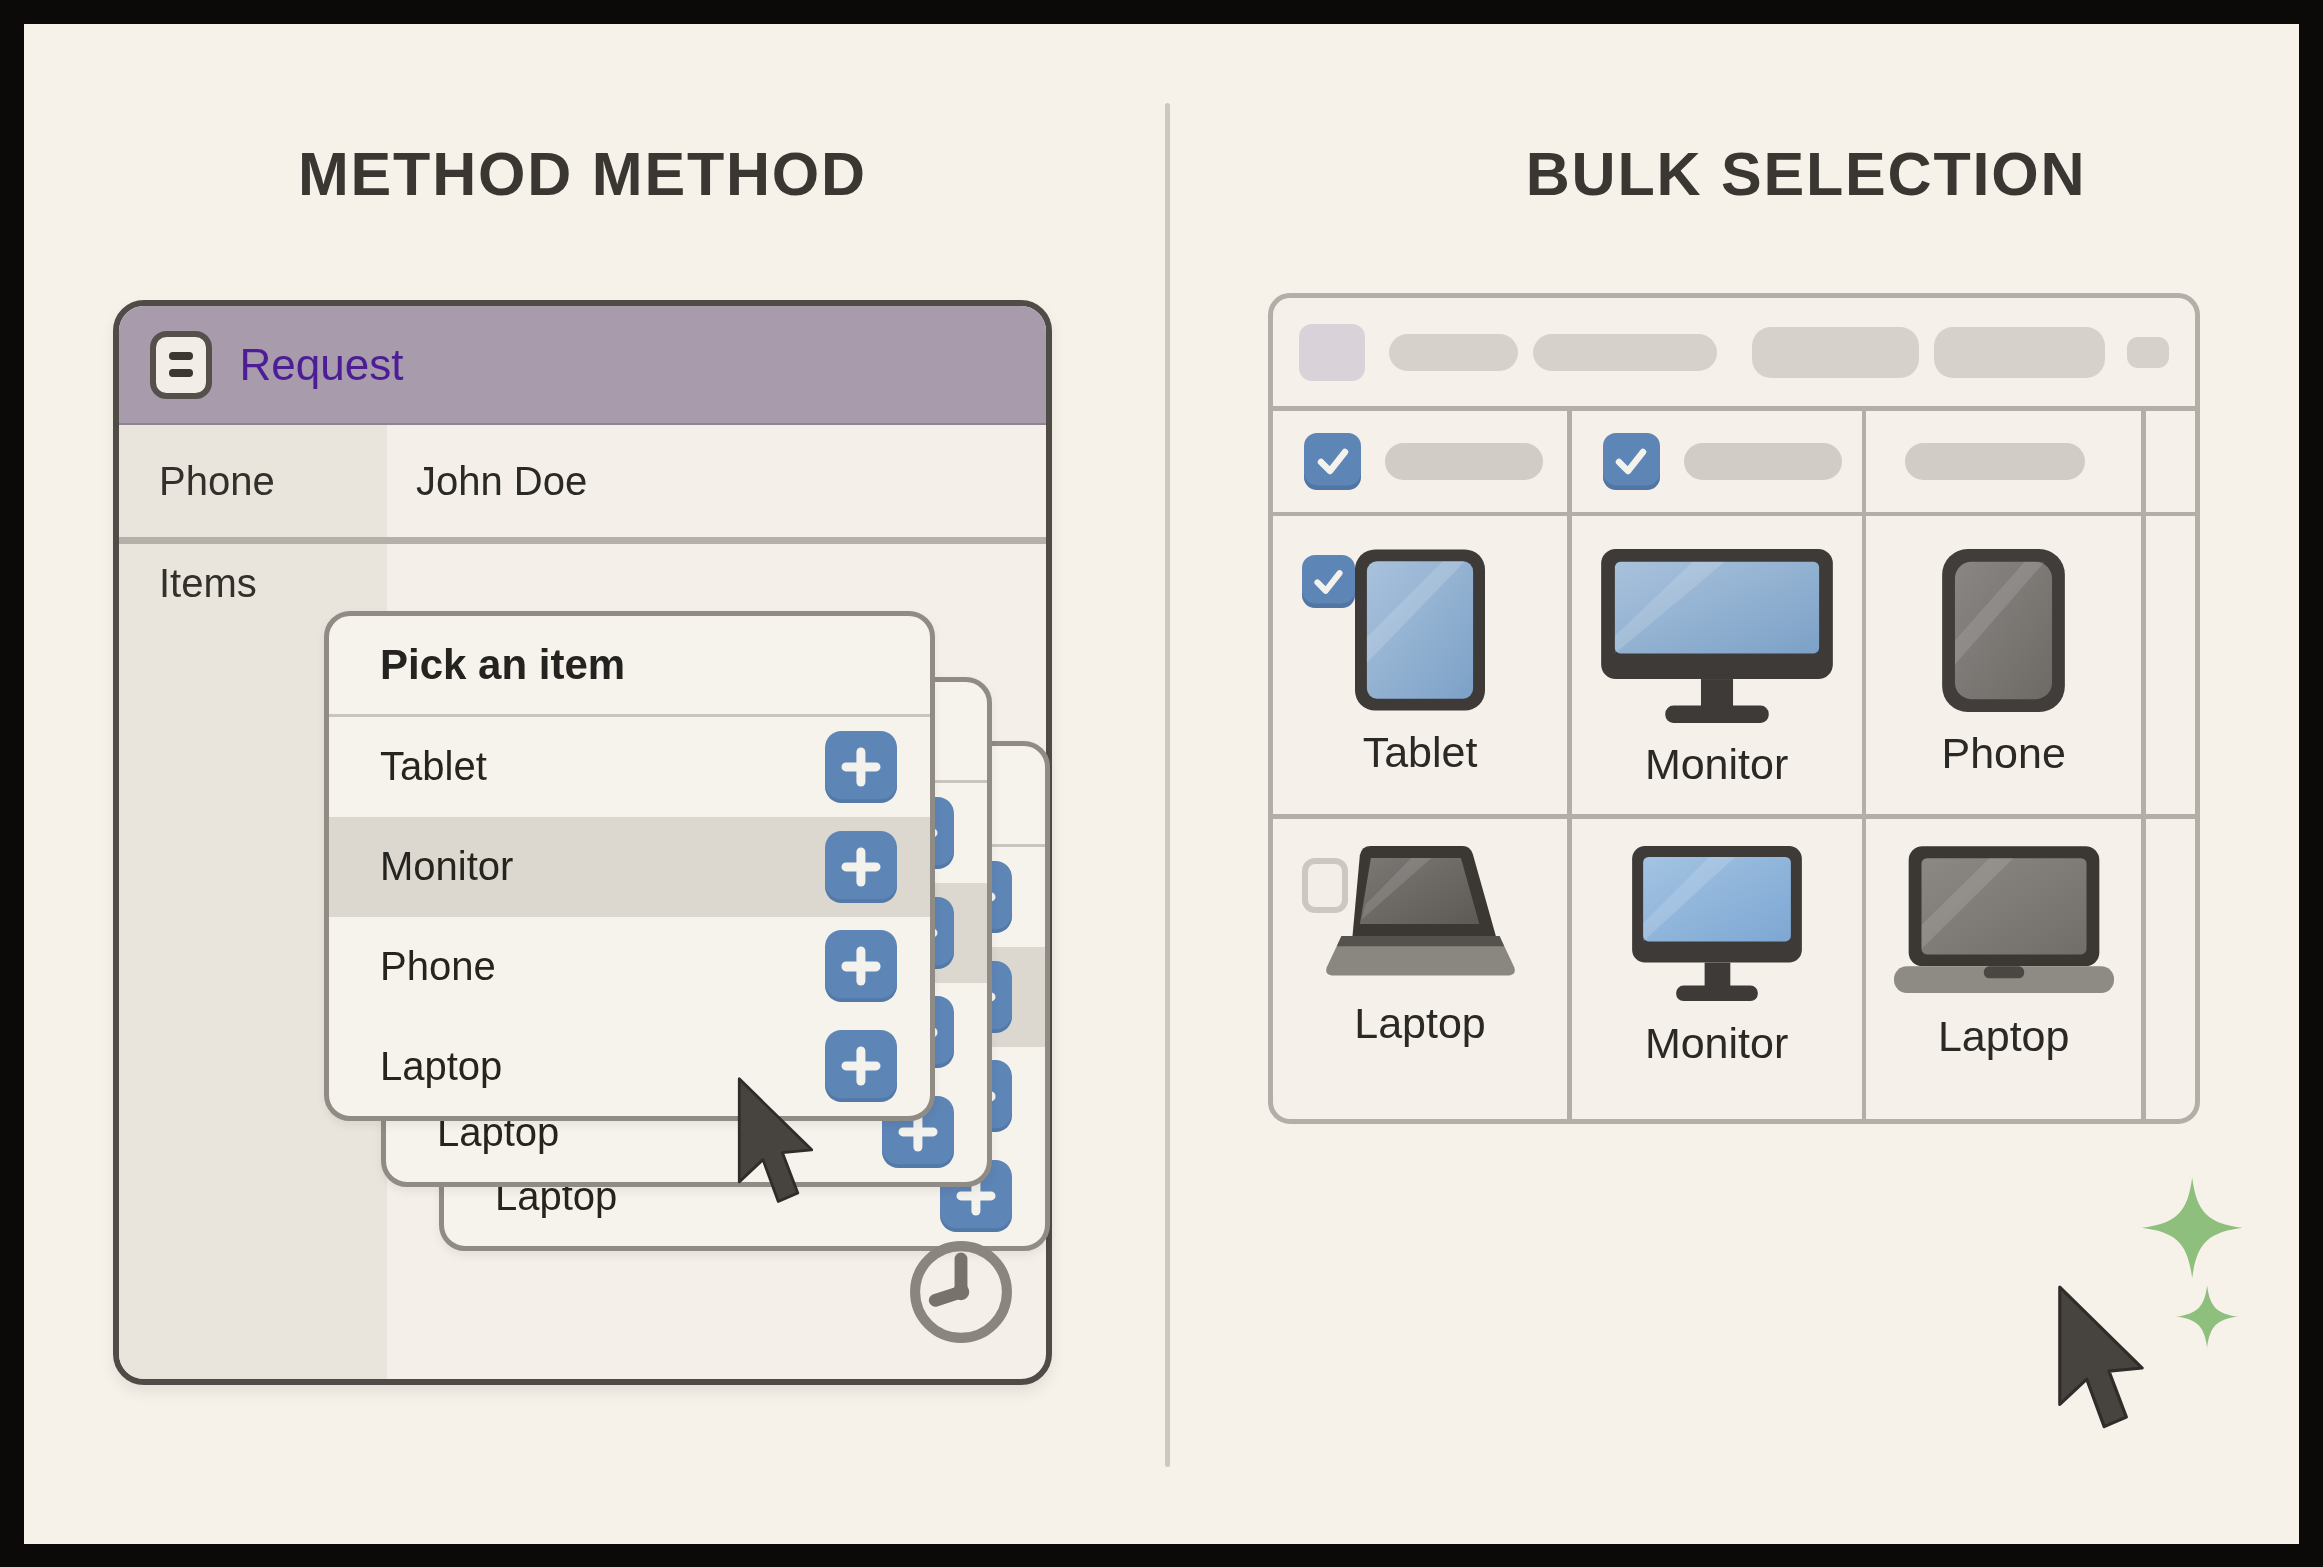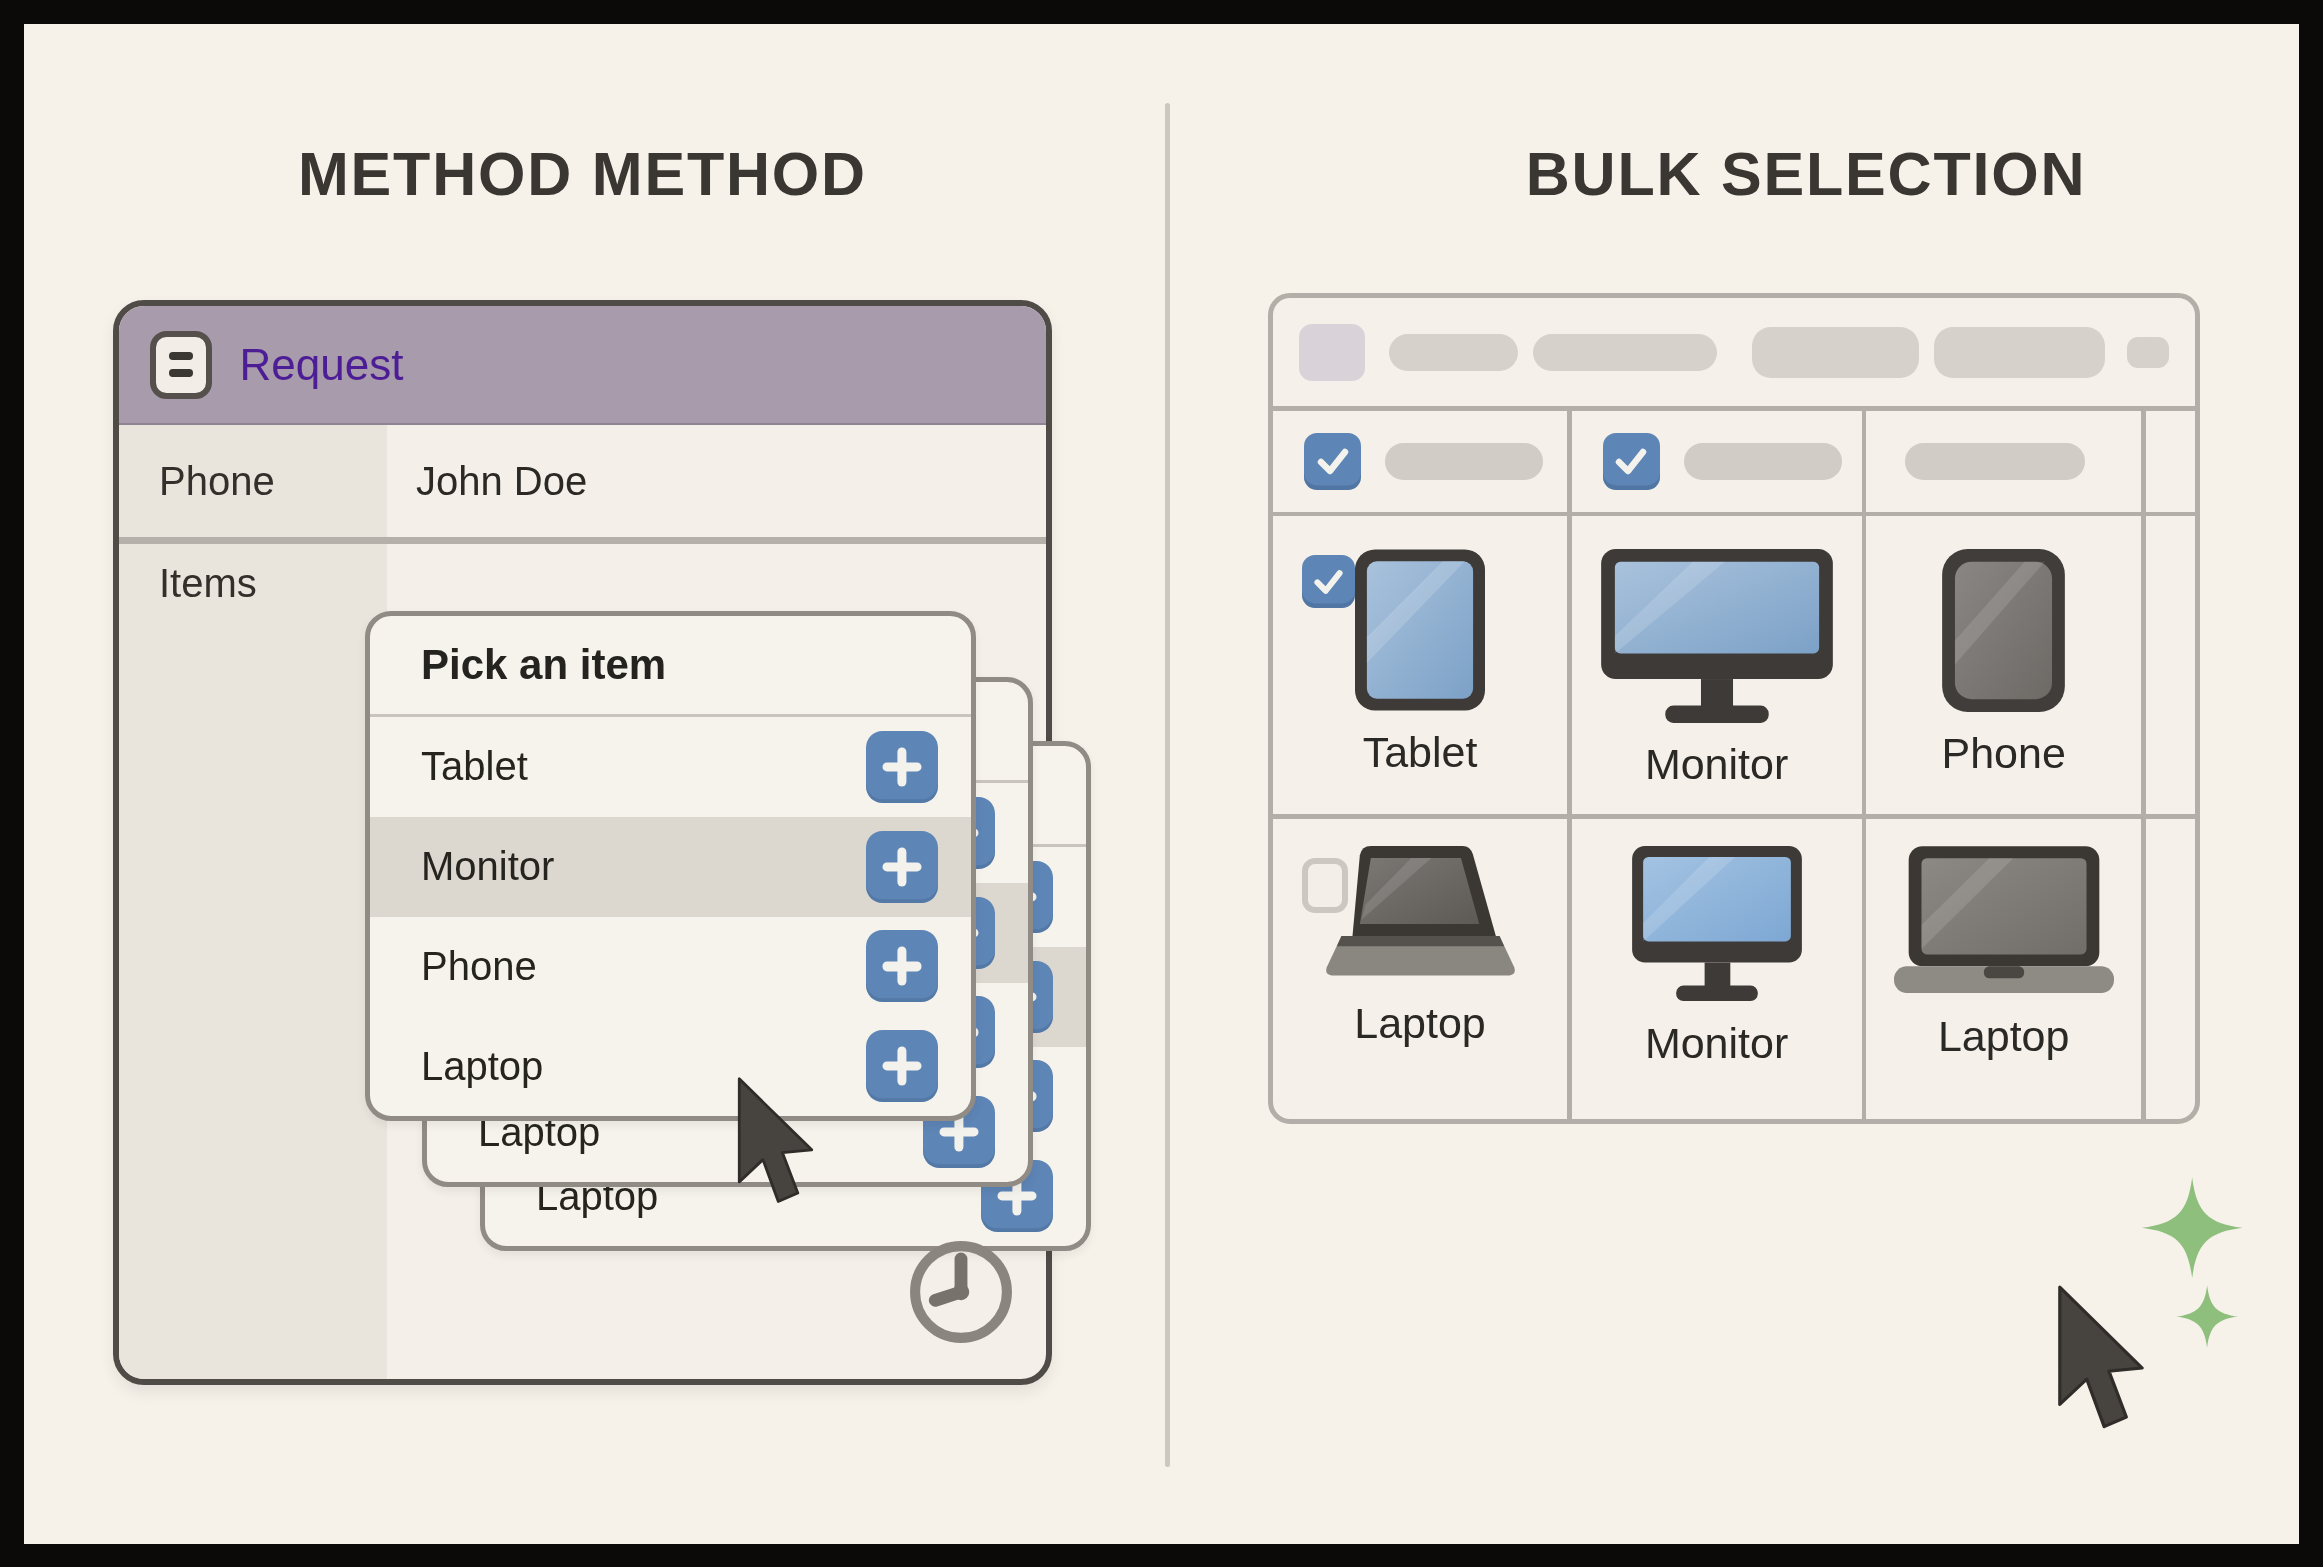--- a/index.html
+++ b/index.html
@@ -32,21 +32,21 @@
   .items-row { height:837px; }
   .f-label { background:#e9e5dd; display:flex; align-items:center; padding-left:40px;
              font-size:40px; color:#33302c; }
   .f-value { display:flex; align-items:center; padding-left:29px; font-size:40px; color:#2b2926; }
   .items-row .f-label { align-items:flex-start; padding-top:17px; }
   .row-divider { height:7.3px; background:#b5b1aa; }
 
   
   .panel { position:absolute; width:611px; height:510px; background:#f6f3ec;
            border:5.5px solid #908c85; border-radius:26px; box-shadow:0 4.6px 9.2px rgba(0,0,0,.06);
-           display:flex; flex-direction:column; overflow:hidden;margin-left:41px; }
+           display:flex; flex-direction:column; overflow:hidden; }
   #panel-3 { left:439px; top:741px; }
   #panel-2 { left:381px; top:677px; }
   #panel-1 { left:324px; top:611px; }
   .panel-head { flex:0 0 101px; display:flex; align-items:center; padding-left:51px;
                 font-size:42px; font-weight:700; color:#25231f; border-bottom:3.7px solid #c9c5be; }
   .opt { flex:1; display:flex; align-items:center; justify-content:space-between;
          padding:0 33px 0 51px; }
   .opt.hl { background:#dcd8d0; }
   .opt-label { font-size:40px; font-weight:500; color:#26241f; }
   .plus-btn { width:72px; height:72px; border-radius:16.5px; background:#5d85b6; border:none;

